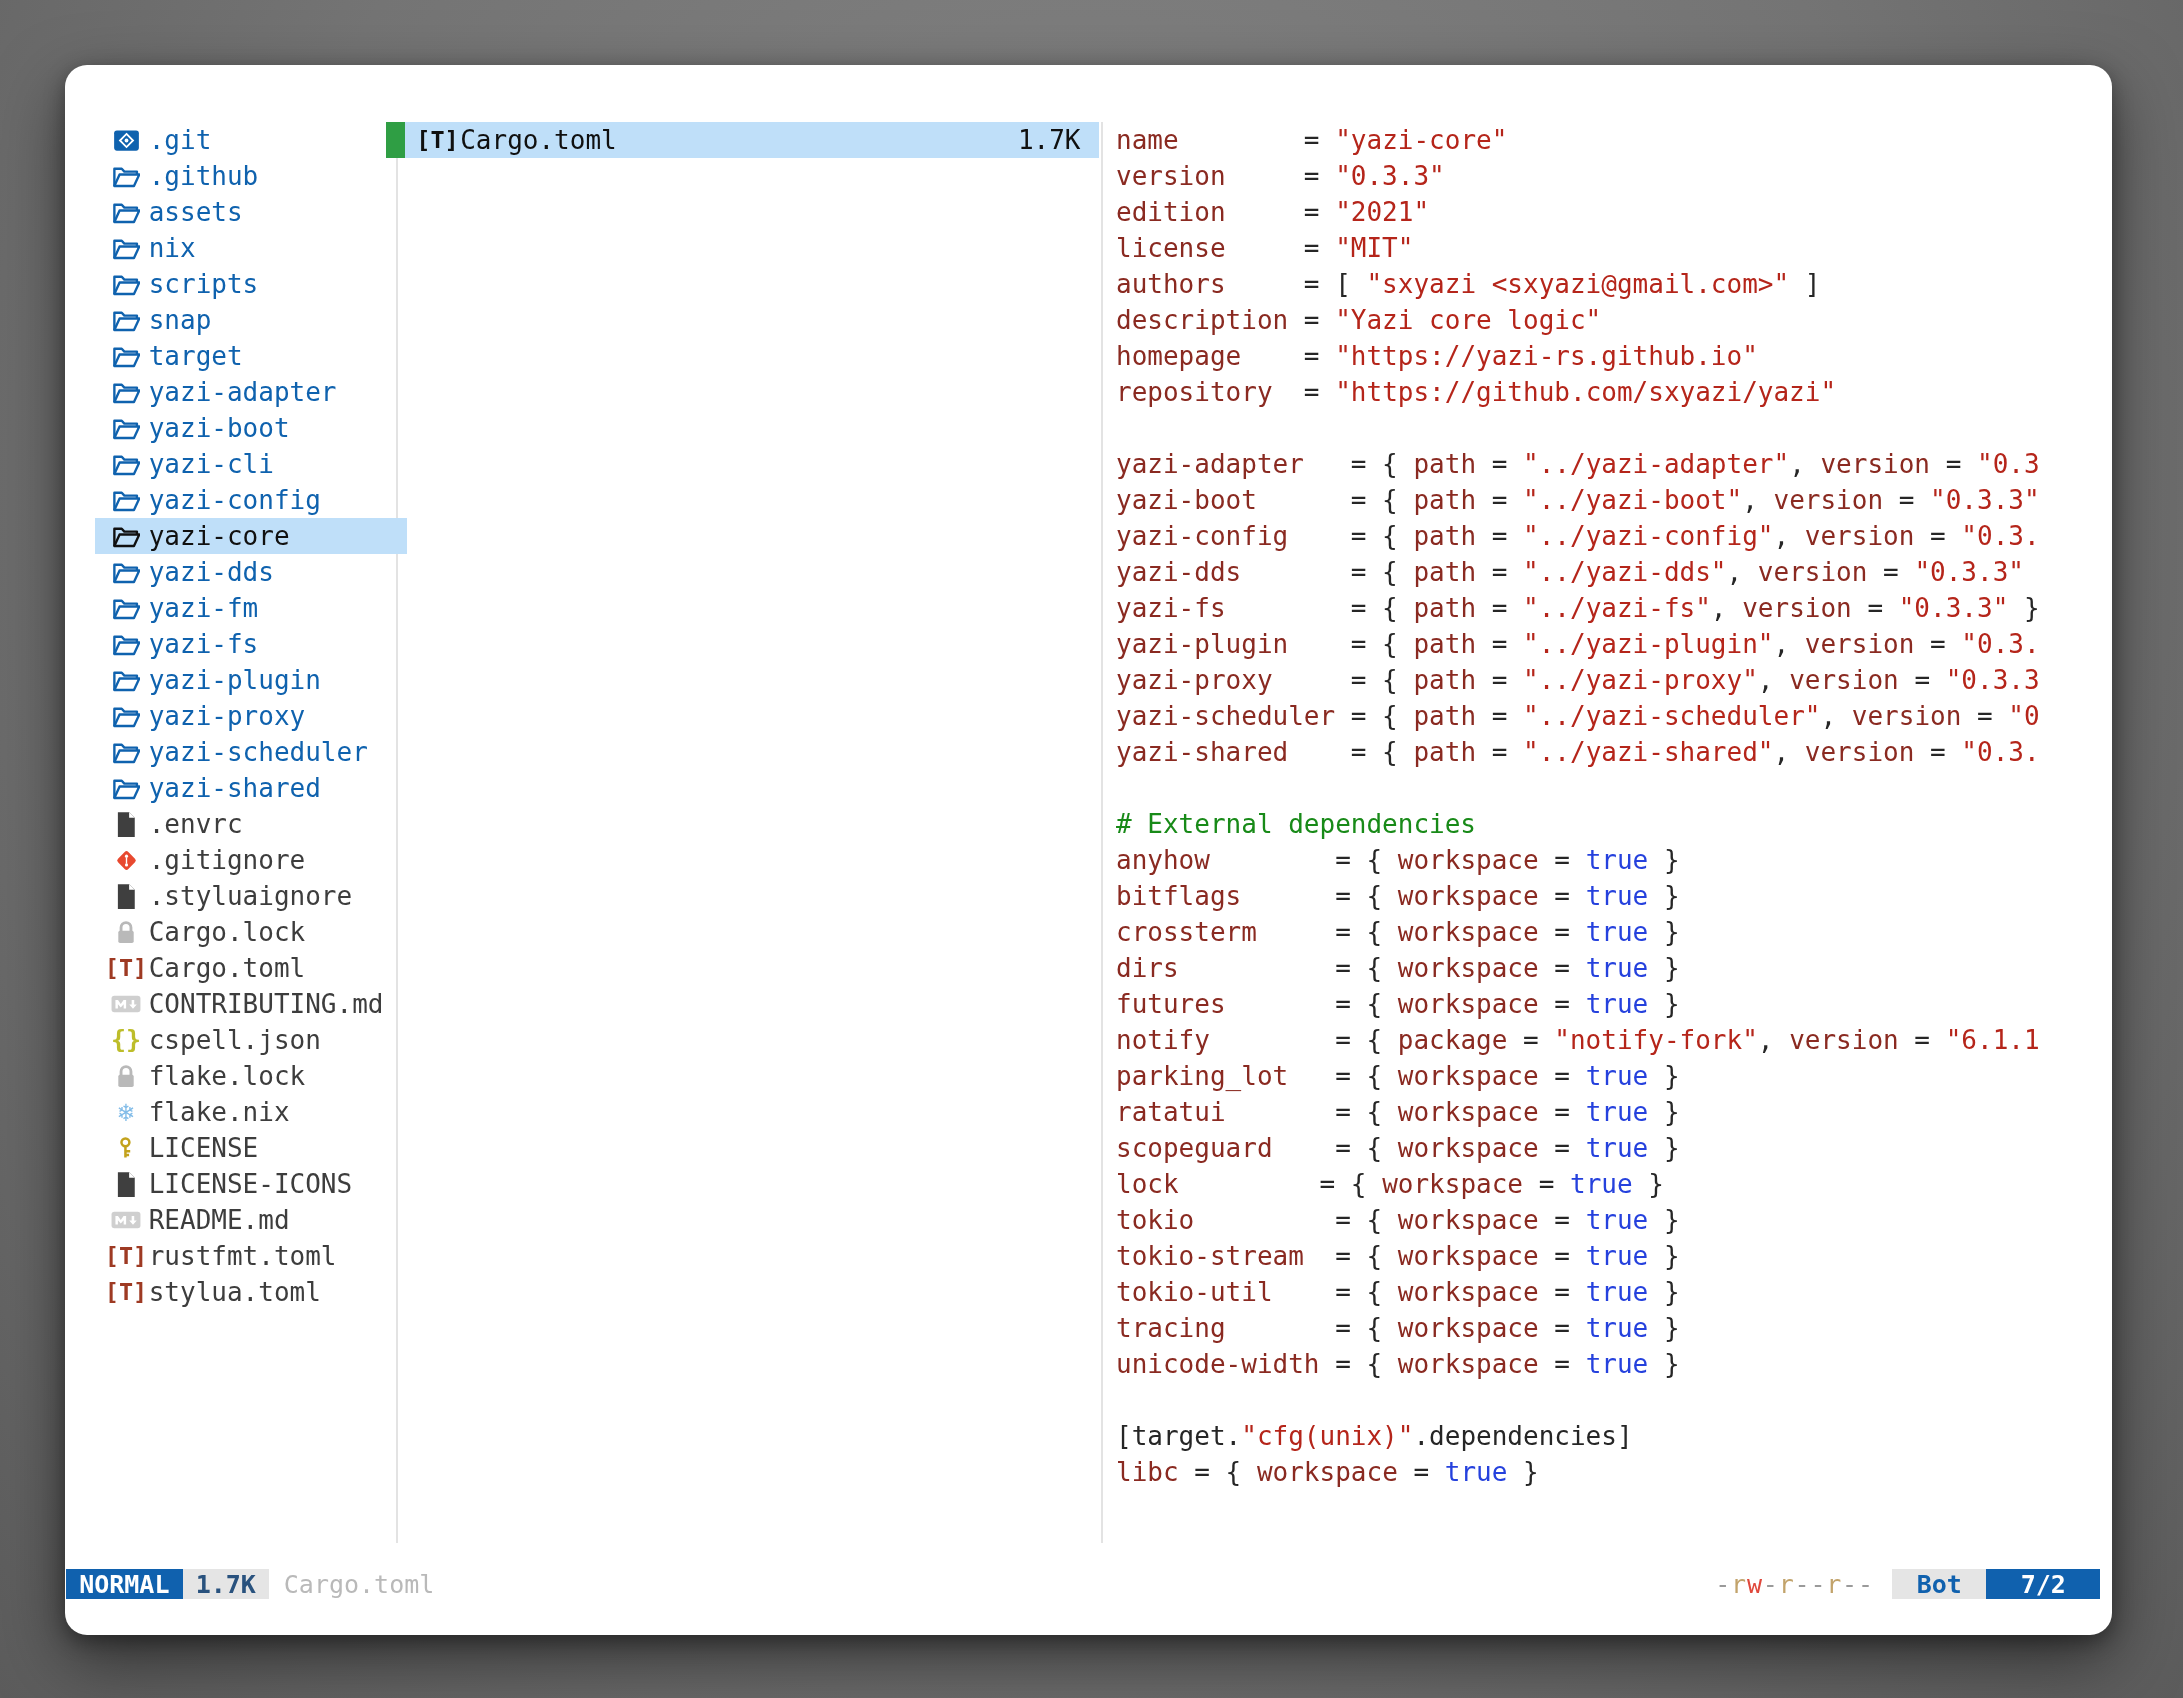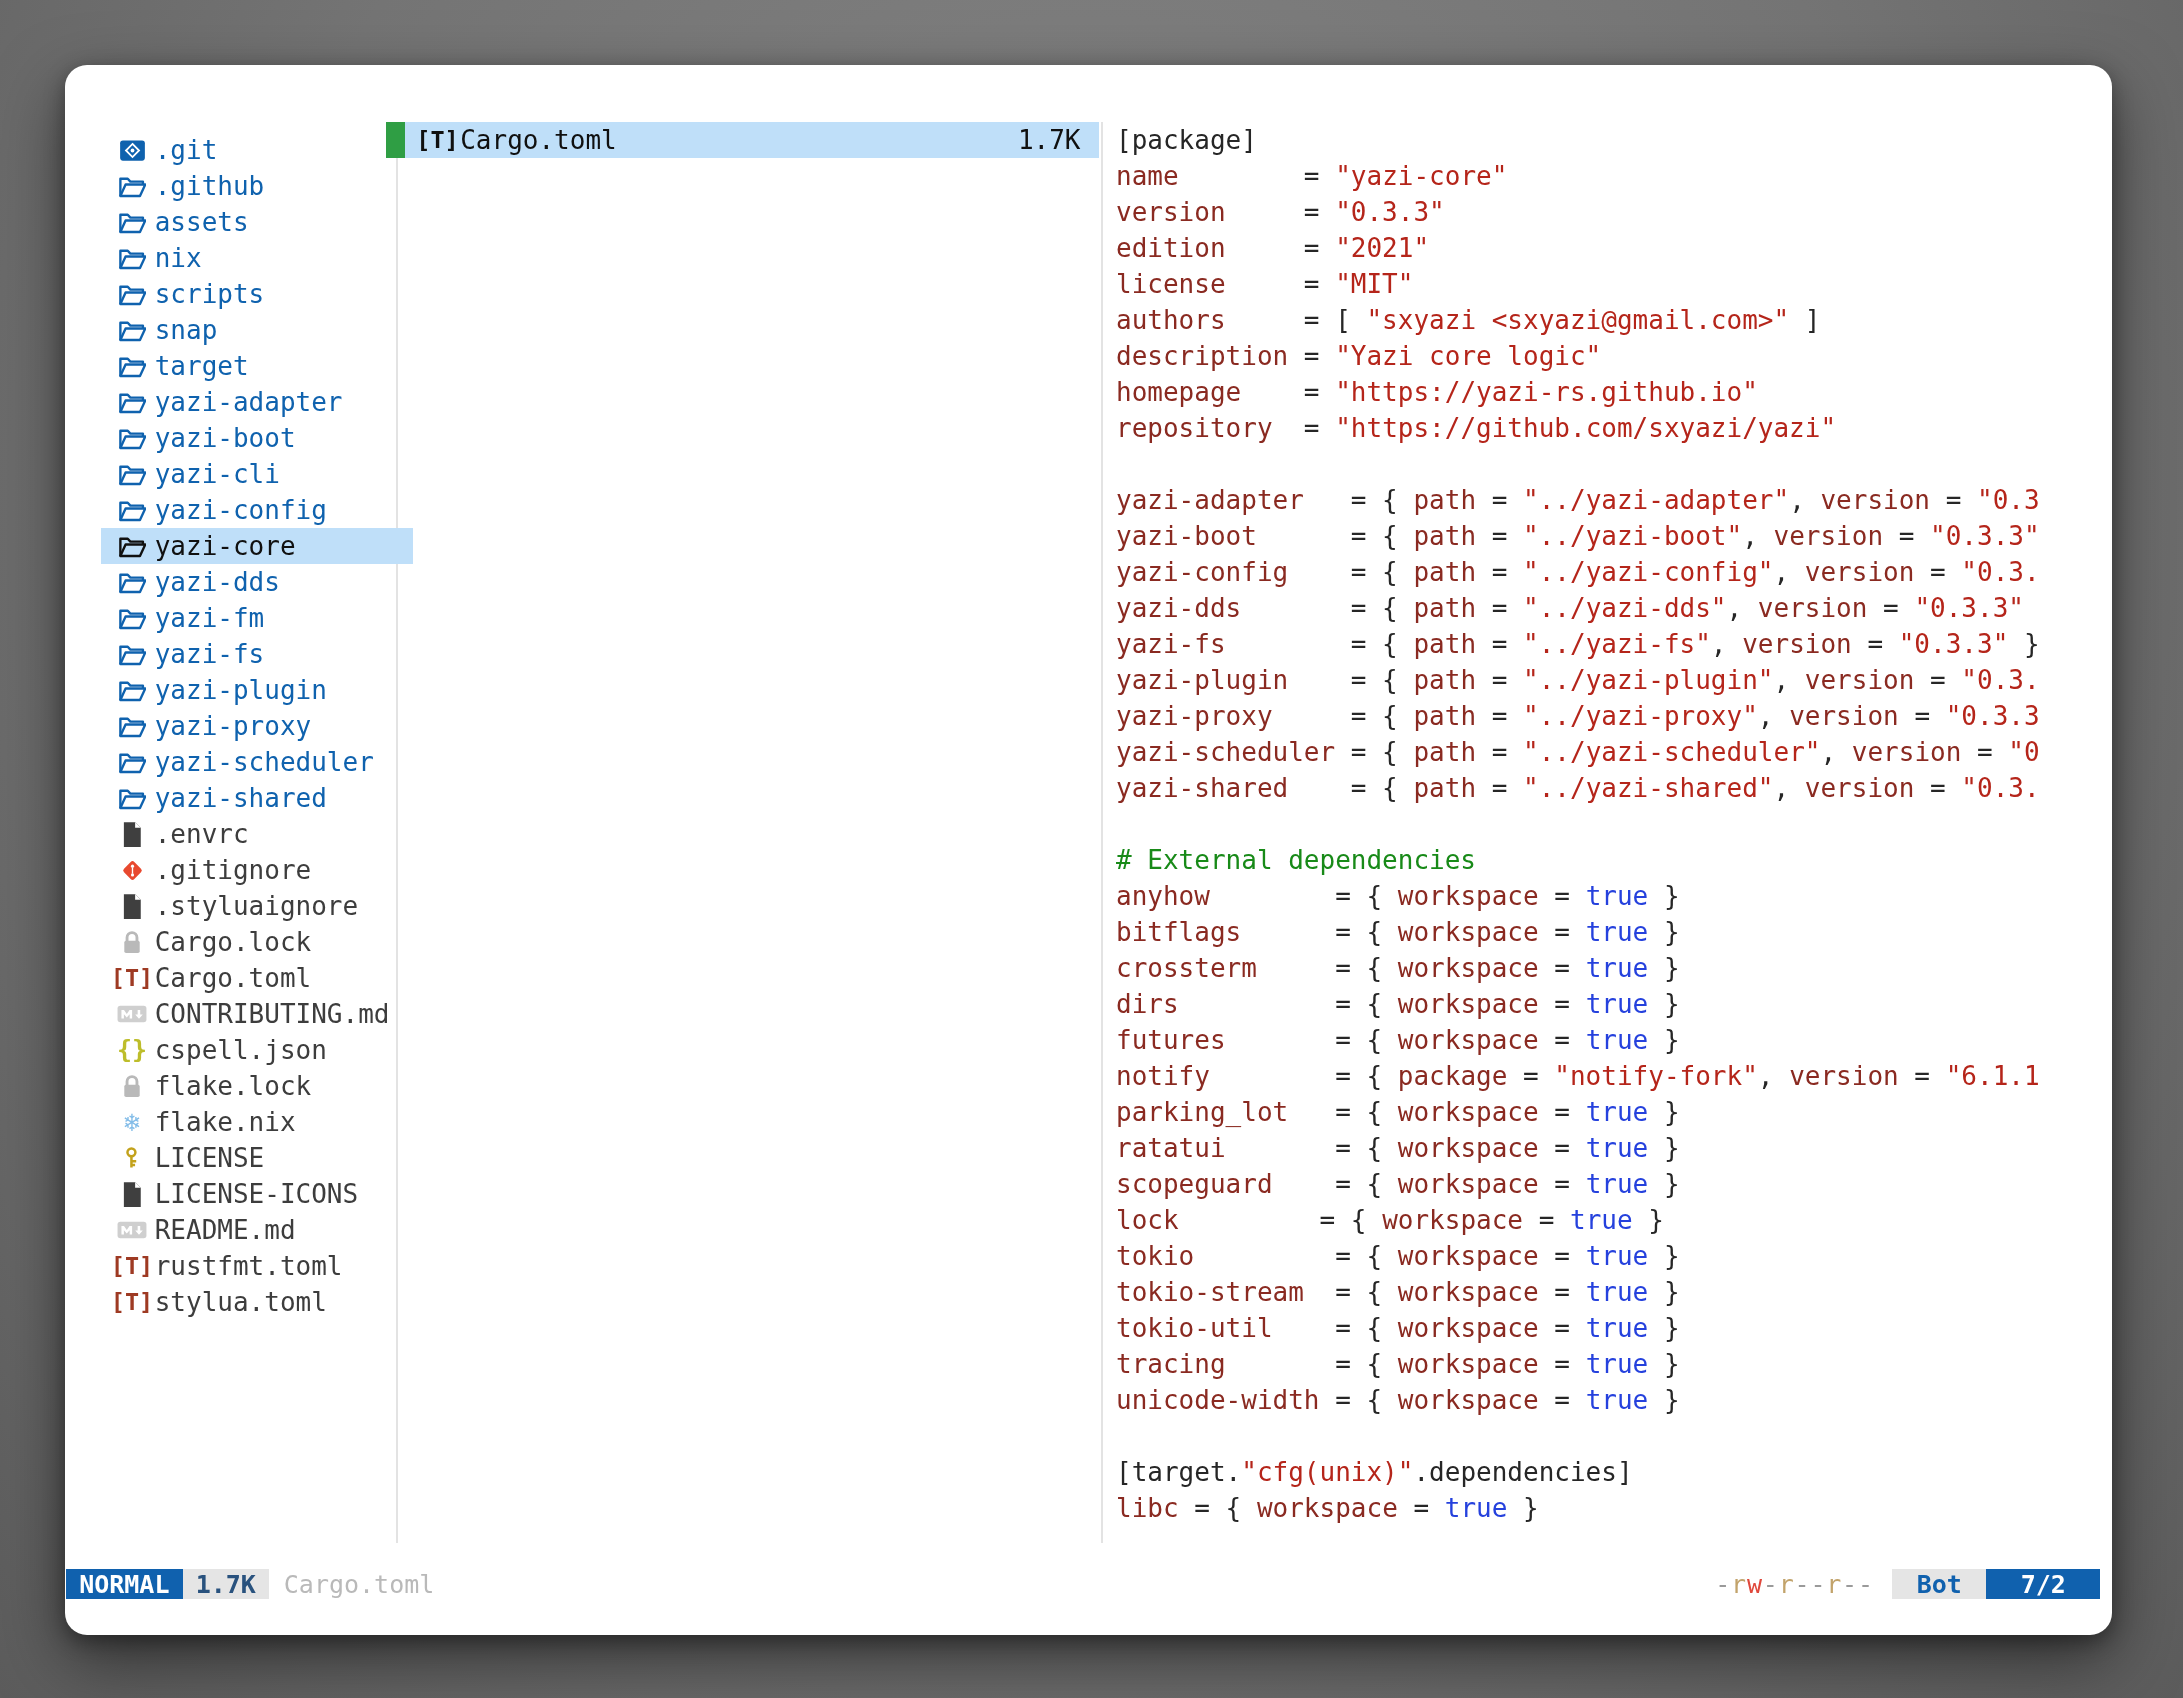--- a/index.html
+++ b/index.html
@@ -5,21 +5,21 @@
   html,body{margin:0;padding:0;width:2183px;height:1698px;overflow:hidden;
     background:radial-gradient(ellipse at 50% 30%, #858585 0%, #747474 55%, #5c5c5c 100%);
     font-family:"DejaVu Sans Mono",monospace;}
   .window{position:absolute;left:65px;top:65px;width:2047px;height:1570px;background:#ffffff;
     border-radius:22px;overflow:hidden;
     box-shadow:0 25px 67px rgba(0,0,0,.5), 0 6.7px 20px rgba(0,0,0,.35);}
   .divider{position:absolute;top:57px;height:1421px;width:1.7px;background:#e3e3e3;}
   #divider-1{left:331px;} #divider-2{left:1036px;}
 
   .pane{position:absolute;top:57px;}
-  #pane-parent{left:36px;width:312px;margin-top:10px;}
+  #pane-parent{left:30px;width:312px;}
   #pane-current{left:321px;width:713px;}
   #pane-preview{left:1051px;width:988px;}
 
   .row{height:36px;display:flex;align-items:center;font-size:26px;line-height:36px;}
   .row .inner{flex:1;height:100%;display:flex;align-items:center;padding-left:17px;}
   .row .marker{width:18.5px;height:100%;flex:0 0 18.5px;}
   .row.sel .marker{background:var(--marker-green);}
   .row.sel .inner{background:var(--selection-bg);}
   #pane-parent .row .inner{padding-left:15px;}
   #pane-parent .row.sel .inner{background:var(--selection-bg);}
@@ -454,21 +454,20 @@
         <div class="inner">
           <span class="ic" style="color: rgb(158, 58, 35);">
             <span class="txt-ic" style="font-size:23.5px">[T]</span>
           </span>
           <span class="lbl">Cargo.toml</span>
           <span class="size">1.7K</span>
         </div>
       </div>
     </div>
   <div class="pane" id="pane-preview">
-      <div class="pline"><span class="tk-h">[package]</span></div>
       <div class="pline"><span class="tk-k">name</span><span class="tk-p">        = </span><span class="tk-s">"yazi-core"</span></div>
       <div class="pline"><span class="tk-k">version</span><span class="tk-p">     = </span><span class="tk-s">"0.3.3"</span></div>
       <div class="pline"><span class="tk-k">edition</span><span class="tk-p">     = </span><span class="tk-s">"2021"</span></div>
       <div class="pline"><span class="tk-k">license</span><span class="tk-p">     = </span><span class="tk-s">"MIT"</span></div>
       <div class="pline"><span class="tk-k">authors</span><span class="tk-p">     = [ </span><span class="tk-s">"sxyazi &lt;sxyazi@gmail.com&gt;"</span><span class="tk-p"> ]</span></div>
       <div class="pline"><span class="tk-k">description</span><span class="tk-p"> = </span><span class="tk-s">"Yazi core logic"</span></div>
       <div class="pline"><span class="tk-k">homepage</span><span class="tk-p">    = </span><span class="tk-s">"https://yazi-rs.github.io"</span></div>
       <div class="pline"><span class="tk-k">repository</span><span class="tk-p">  = </span><span class="tk-s">"https://github.com/sxyazi/yazi"</span></div>
       <div class="pline"></div>
       <div class="pline"><span class="tk-k">yazi-adapter</span><span class="tk-p">   = { </span><span class="tk-k">path</span><span class="tk-p"> = </span><span class="tk-s">"../yazi-adapter"</span><span class="tk-p">, </span><span class="tk-k">version</span><span class="tk-p"> = </span><span class="tk-s">"0.3</span></div>

